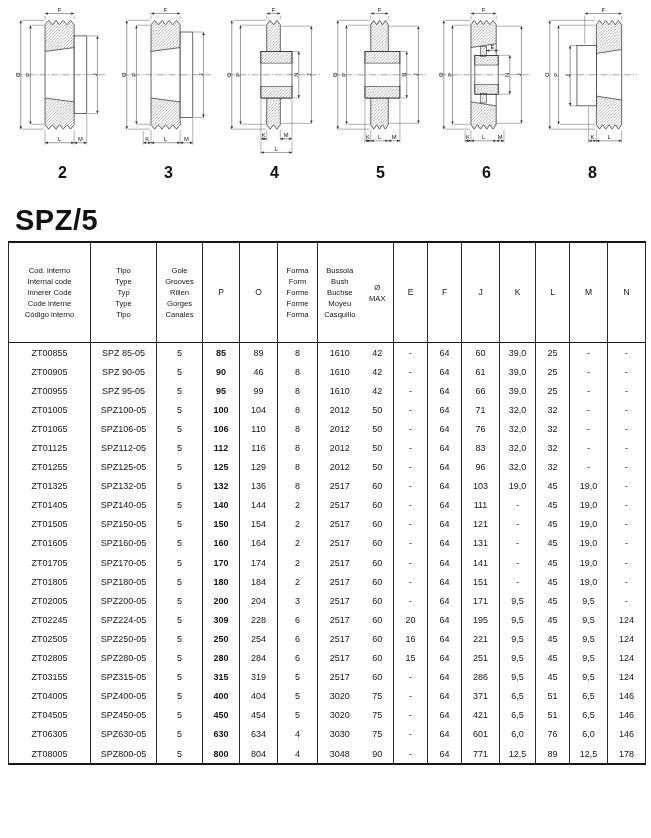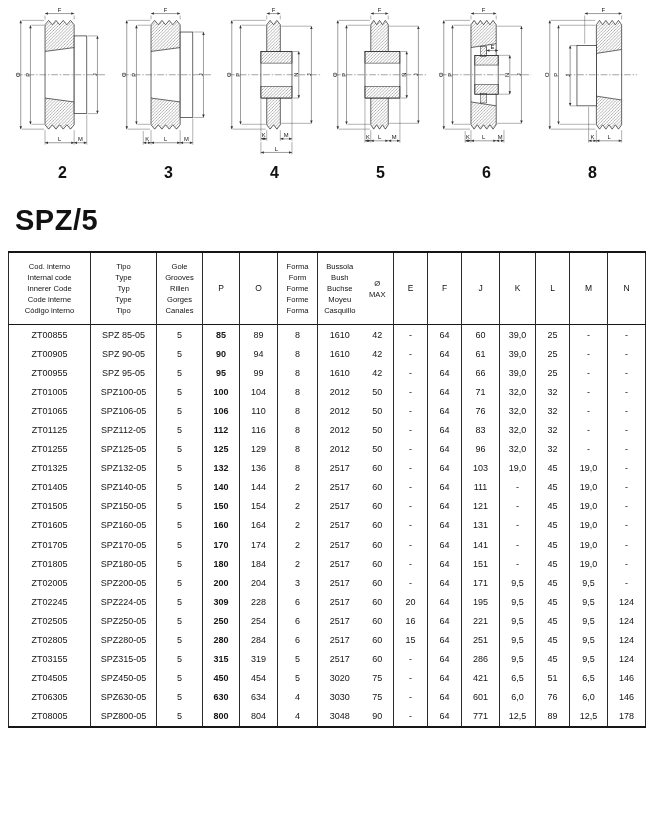--- a/index.html
+++ b/index.html
@@ -1,32 +1,32 @@
 <!DOCTYPE html>
 <html><head>
 <meta charset="utf-8">
 <style>
   html,body{margin:0;padding:0;background:#fff;}
   body{width:651px;height:838px;font-family:"Liberation Sans",sans-serif;color:#1a1a1a;overflow:hidden;}
   .diagrams{display:flex;justify-content:space-between;padding:6px 8px 0 12px;}
   .diag{width:101px;text-align:center;}
   .diag svg{width:101px;height:155px;display:block;}
   .form-number{font-size:16px;font-weight:700;margin-top:3px;color:#111;}
-  .title{font-size:29px;font-weight:900;letter-spacing:.5px;margin:22px 0 14px 15px;color:#111;}
+  .title{font-size:29px;font-weight:900;letter-spacing:.5px;margin:22px 0 4px 15px;color:#111;}
   table{border-collapse:collapse;table-layout:fixed;width:637px;margin-left:8px;
         border-top:2.5px solid #161616;border-bottom:2.5px solid #161616;
         border-left:1px solid #2a2a2a;border-right:1px solid #2a2a2a;}
   thead tr{border-bottom:1.6px solid #161616;}
   th,td{border-left:1px solid #2a2a2a;text-align:center;vertical-align:middle;padding:0;}
   th:first-child,td:first-child{border-left:none;}
   th:nth-child(4),td:nth-child(4),
   th:nth-child(7),td:nth-child(7),
   th:nth-child(9),td:nth-child(9){border-left-width:1.6px;}
   th:nth-child(8),td:nth-child(8){border-left:none;}
-  th{font-size:7.6px;font-weight:400;line-height:1.45;white-space:pre-line;padding:8px 1px;color:#111;}
+  th{font-size:7.6px;font-weight:400;line-height:1.45;white-space:pre-line;padding:22px 1px;color:#111;}
   th.lt{font-size:8.5px;}
   td{font-size:9px;height:19.1px;color:#141414;}
   td:nth-child(4){font-weight:700;text-align:center;}
 </style>
 </head>
 <body>
 
 <div class="diagrams">
   <div class="diag">
     <svg viewBox="0 0 104 158">
@@ -463,21 +463,21 @@
         <td>39,0</td>
         <td>25</td>
         <td>-</td>
         <td>-</td>
       </tr>
       <tr>
         <td>ZT00905</td>
         <td>SPZ 90-05</td>
         <td>5</td>
         <td>90</td>
-        <td>94</td>
+        <td>46</td>
         <td>8</td>
         <td>1610</td>
         <td>42</td>
         <td>-</td>
         <td>64</td>
         <td>61</td>
         <td>39,0</td>
         <td>25</td>
         <td>-</td>
         <td>-</td>
@@ -748,20 +748,37 @@
         <td>60</td>
         <td>-</td>
         <td>64</td>
         <td>286</td>
         <td>9,5</td>
         <td>45</td>
         <td>9,5</td>
         <td>124</td>
       </tr>
       <tr>
+        <td>ZT04005</td>
+        <td>SPZ400-05</td>
+        <td>5</td>
+        <td>400</td>
+        <td>404</td>
+        <td>5</td>
+        <td>3020</td>
+        <td>75</td>
+        <td>-</td>
+        <td>64</td>
+        <td>371</td>
+        <td>6,5</td>
+        <td>51</td>
+        <td>6,5</td>
+        <td>146</td>
+      </tr>
+      <tr>
         <td>ZT04505</td>
         <td>SPZ450-05</td>
         <td>5</td>
         <td>450</td>
         <td>454</td>
         <td>5</td>
         <td>3020</td>
         <td>75</td>
         <td>-</td>
         <td>64</td>

